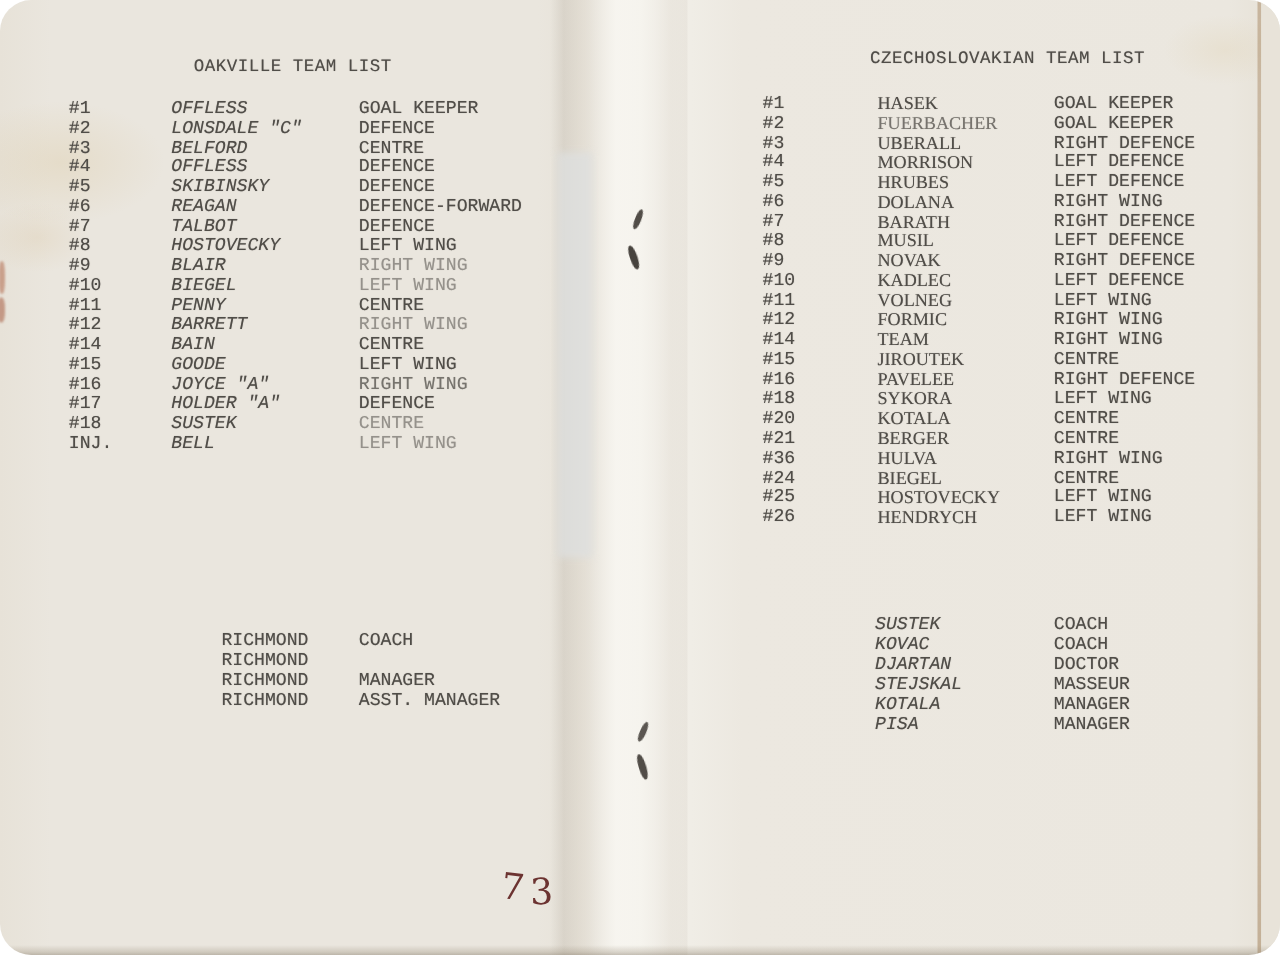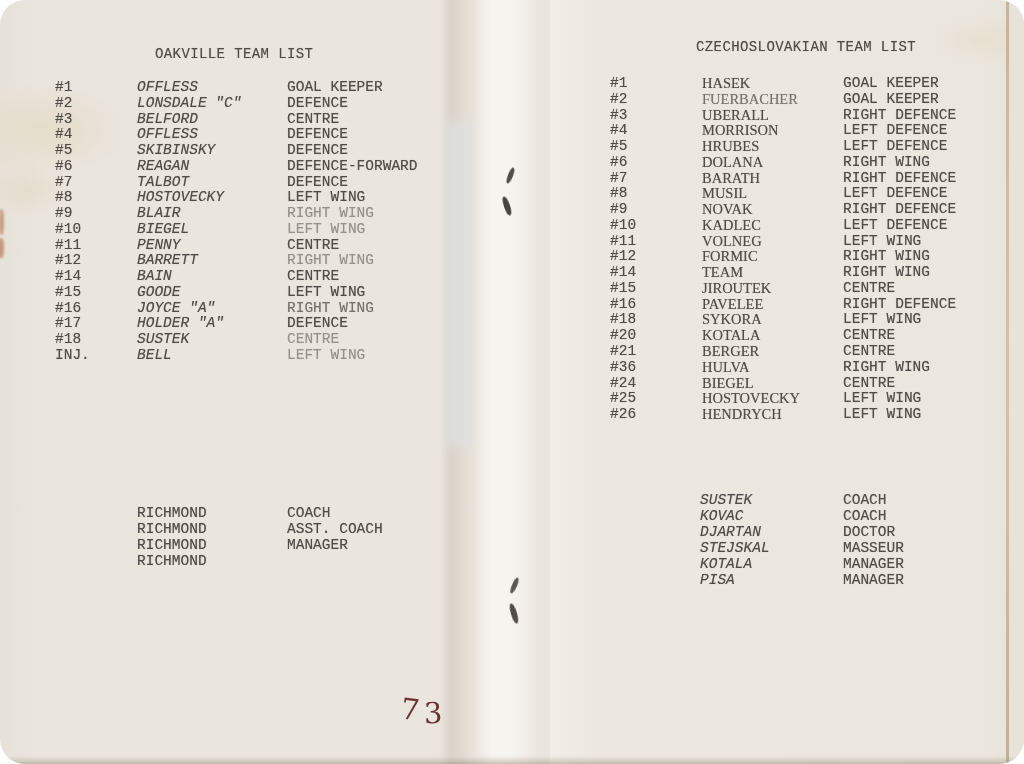--- a/index.html
+++ b/index.html
@@ -80,21 +80,21 @@
   .roster-left .row:nth-child(12) .c-pos,
   .roster-left .row:nth-child(17) .c-pos,
   .roster-left .row:nth-child(18) .c-pos { opacity:0.55; }
   .roster-left .row:nth-child(15) .c-pos,
   .roster-right .row:nth-child(2) .c-name { opacity:0.75; }
 
   .staff { position:absolute; font-size:14.5px; }
   .staff .row { display:flex; height:16px; line-height:15.7px; white-space:nowrap; }
   .staff-left  { left:137px; top:506px; width:360px; }
   .staff-right { left:700px; top:493px; width:330px; }
-  .staff-left  .c-name { width:150px; }
+  .staff-left  .c-name { width:150px;text-align:center; }
   .staff-right .c-name { width:143px;font-style:italic; }
   .c-role { flex:1; }
 
   
   .pagenum {
     position:absolute; left:401px; top:693px;
     font-family:"DejaVu Serif",serif; font-size:29px; font-weight:normal;
     color:#6c3331; letter-spacing:5px; transform:rotate(1deg);
   }
   .pagenum .d7 { display:inline-block; transform:rotate(6deg); }
@@ -211,28 +211,28 @@
     </div>
     </div>
 
   <div class="staff staff-left tw">
       <div class="row">
       <span class="c-name">RICHMOND</span>
       <span class="c-role">COACH</span>
     </div>
       <div class="row">
       <span class="c-name">RICHMOND</span>
-      <span class="c-role">ASST. COACH</span>
     </div>
       <div class="row">
       <span class="c-name">RICHMOND</span>
       <span class="c-role">MANAGER</span>
     </div>
       <div class="row">
       <span class="c-name">RICHMOND</span>
+      <span class="c-role">ASST. MANAGER</span>
     </div>
     </div>
 
   <div class="title right tw">CZECHOSLOVAKIAN TEAM LIST</div>
 
   <div class="roster roster-right tw">
       <div class="row">
       <span class="c-num">#1</span>
       <span class="c-name">HASEK</span>
       <span class="c-pos">GOAL KEEPER</span>

